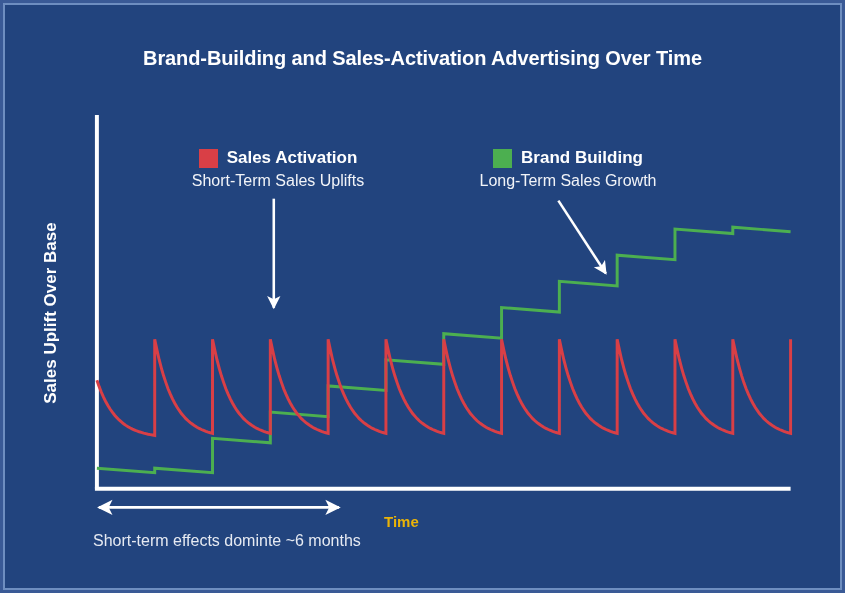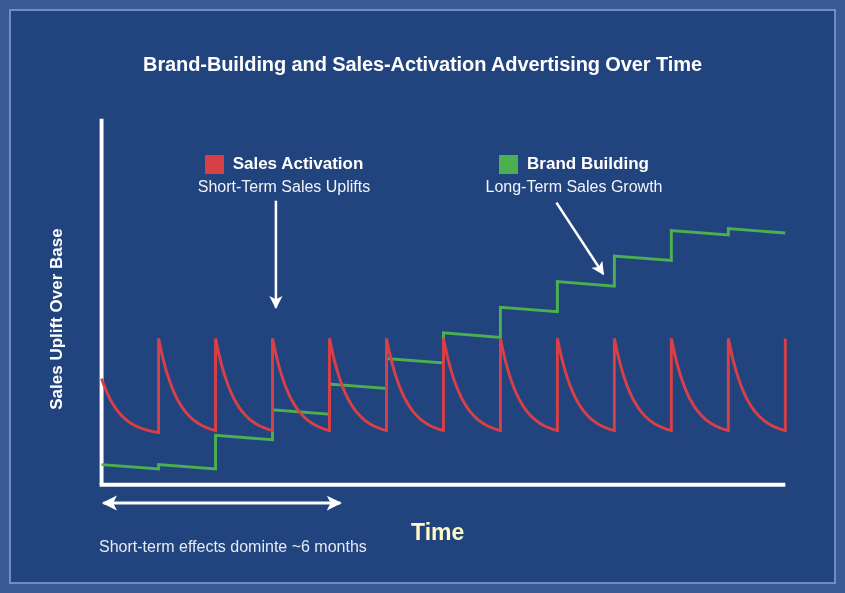--- a/index.html
+++ b/index.html
@@ -14,21 +14,21 @@
     overflow: hidden;
     font-family: "Liberation Sans", sans-serif;
     -webkit-font-smoothing: antialiased;
   }
   .frame {
     position: relative;
     width: 845px;
     height: 593px;
     box-sizing: border-box;
     background: #3a5a96;
-    padding: 9px;
+    padding: 3px;
   }
   .panel {
     position: relative;
     width: 100%;
     height: 100%;
     box-sizing: border-box;
     background: #22447e;
     border: 2px solid #6e8ec0;
     overflow: hidden;
   }
@@ -90,24 +90,24 @@
     font-weight: bold;
     text-align: center;
     white-space: nowrap;
   }
   .y-axis-label-inner {
     display: block;
     transform: translate(-240px, 0);
   }
   .x-axis-label {
     position: absolute;
-    left: 400px;
+    left: 379px;
     top: 508px;
-    color: #fef9c3;
-    font-size: 23px;
+    color: #eab308;
+    font-size: 15px;
     font-weight: bold;
   }
   .note-caption {
     position: absolute;
     left: 88px;
     top: 527px;
     color: #e6eaf2;
     font-size: 16px;
     white-space: nowrap;
   }

